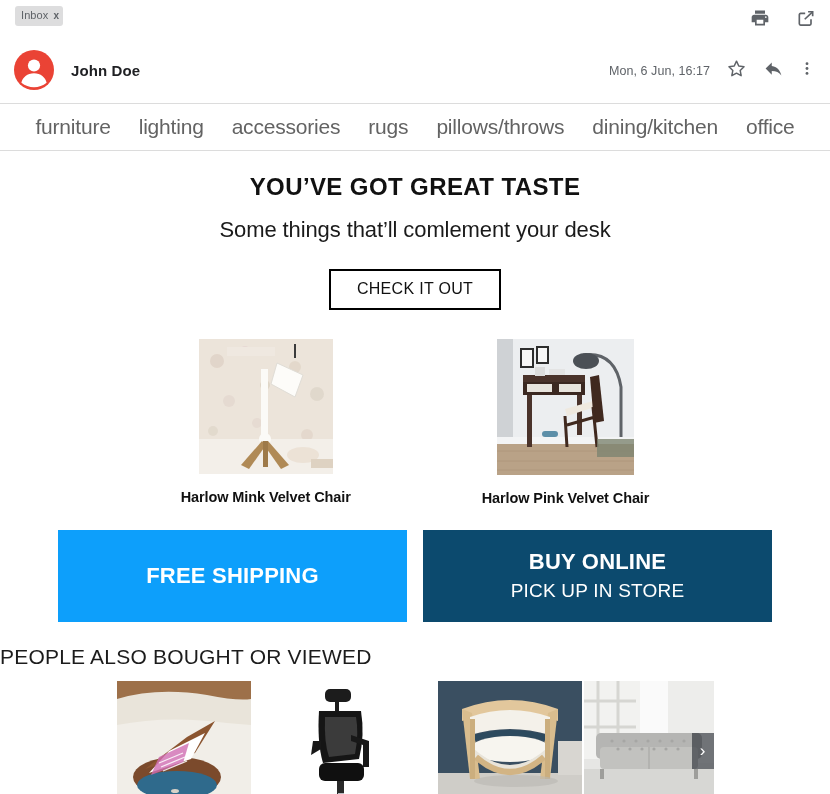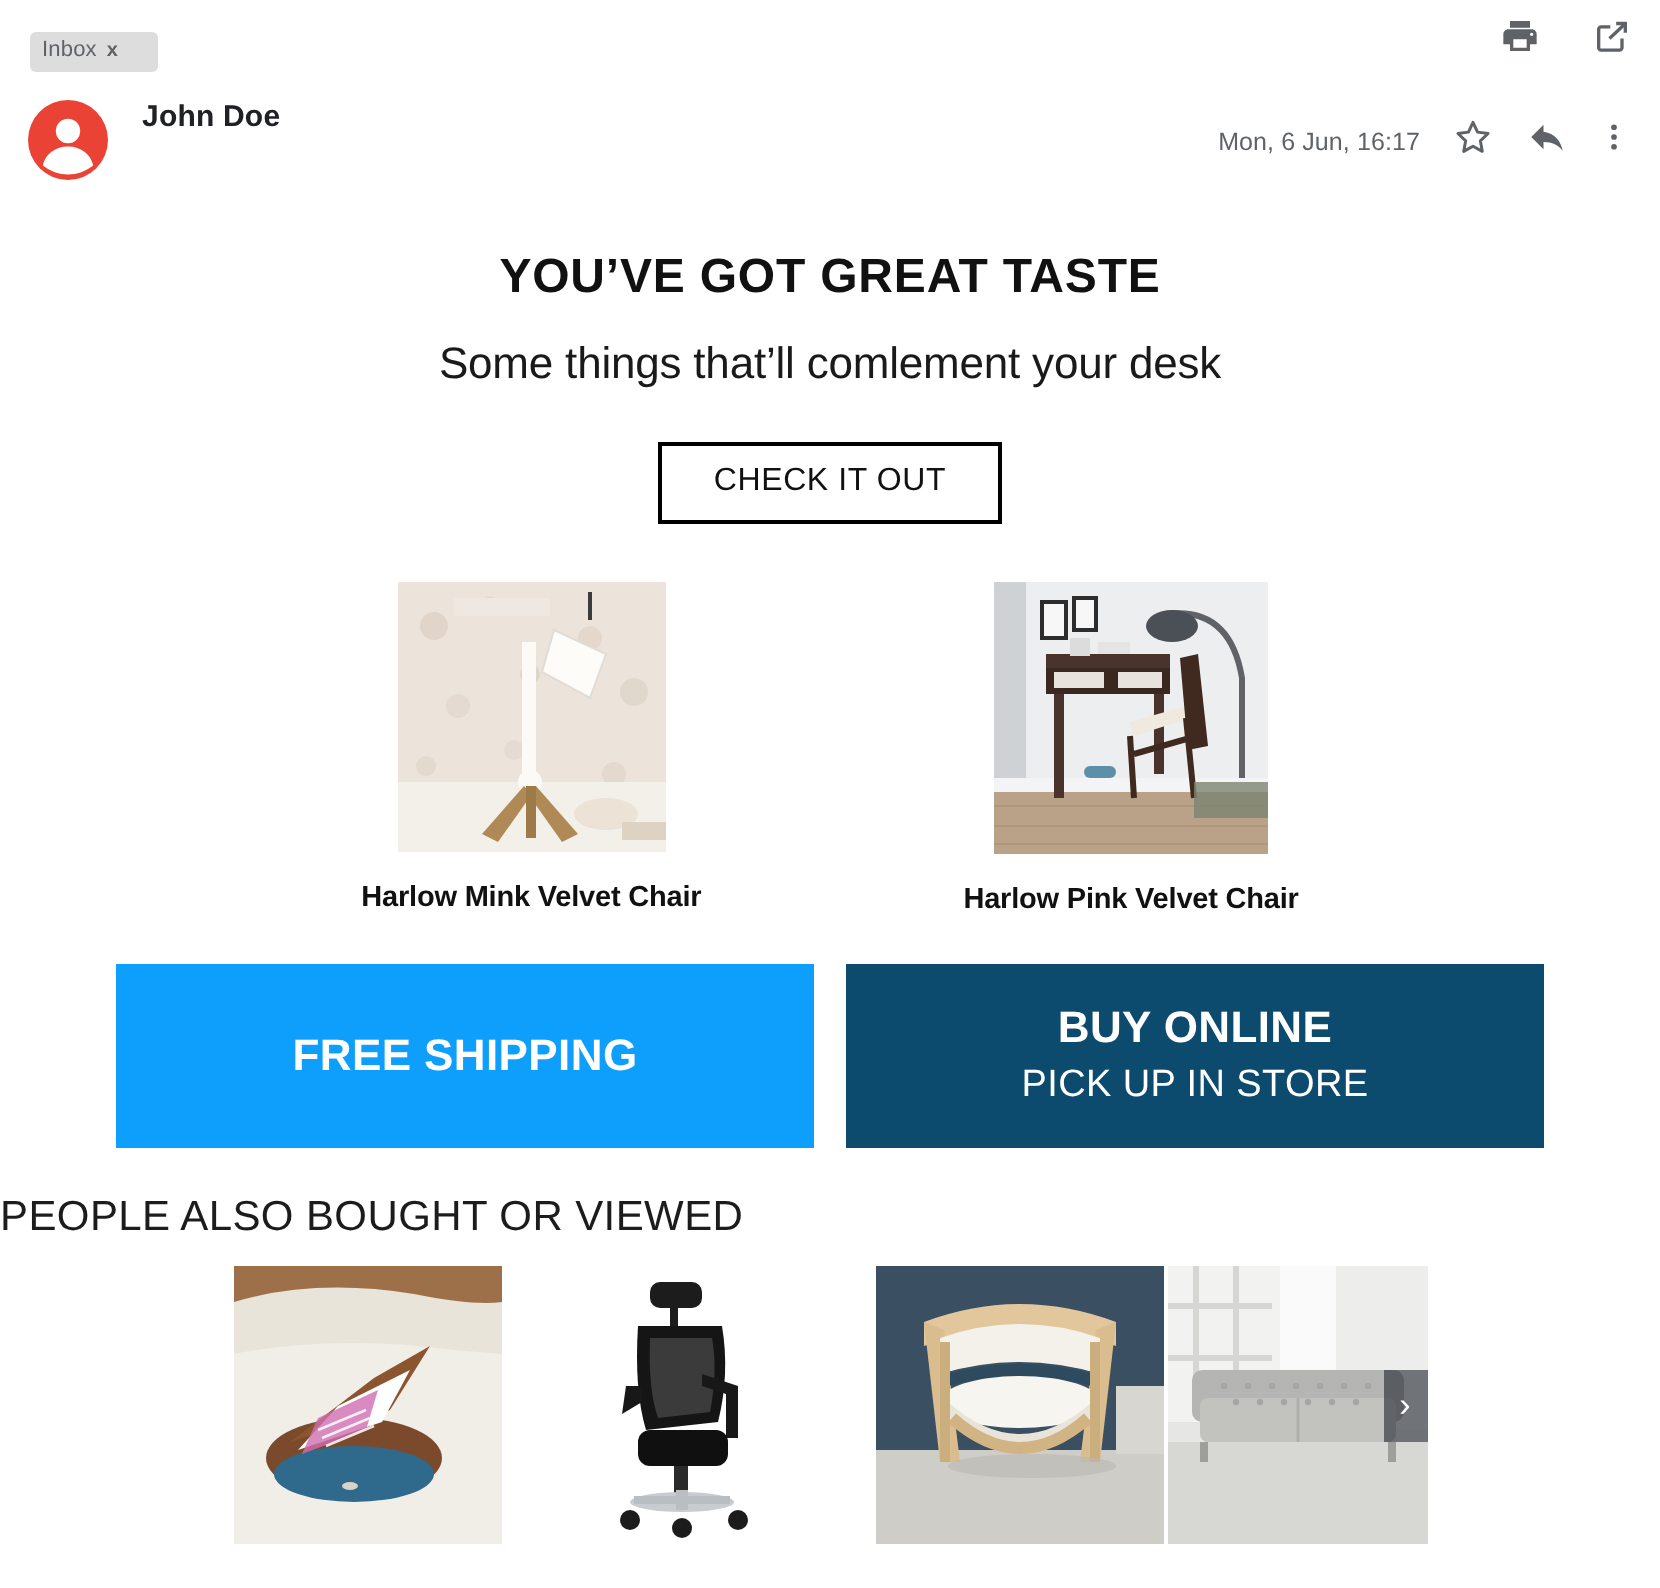--- a/index.html
+++ b/index.html
@@ -18,43 +18,43 @@
 
   
   .mail-chrome {
     position: relative;
     height: 103px;
     background: #fff;
   }
   .inbox-tag {
     position: absolute;
     left: 15px;
-    top: 16px;
+    top: 6px;
     background: #ddddde;
     color: #5f6368;
     font-size: 11px;
     line-height: 16px;
-    padding: 1px 20px 2px 6px;
+    padding: 1px 4px 2px 6px;
     border-radius: 3px;
     letter-spacing: .1px;
     white-space: nowrap;
   }
   .inbox-tag .x {
     margin-left: 5px;
     font-weight: bold;
     color: #5f6368;
     font-size: 10px;
   }
 
   .sender-row {
     position: absolute;
     left: 14px;
     top: 50px;
     display: flex;
-    align-items: flex-start;
+    align-items: center;
   }
   .avatar {
     width: 40px;
     height: 40px;
     border-radius: 50%;
     background: #ea4335;
     display: flex;
     align-items: flex-end;
     justify-content: center;
     overflow: hidden;
@@ -319,20 +319,29 @@
         <circle cx="12" cy="5.5" r="1.9"></circle>
         <circle cx="12" cy="12" r="1.9"></circle>
         <circle cx="12" cy="18.5" r="1.9"></circle>
       </svg>
     </span>
   </div>
 </div>
 
 <div class="email-body">
 
+  <nav class="navbar">
+    <a class="nav-item">furniture</a>
+    <a class="nav-item">lighting</a>
+    <a class="nav-item">accessories</a>
+    <a class="nav-item">rugs</a>
+    <a class="nav-item">pillows/throws</a>
+    <a class="nav-item">dining/kitchen</a>
+    <a class="nav-item">office</a>
+  </nav>
 
   <div class="hero">
     <h1 class="hero-title">YOU’VE GOT GREAT TASTE</h1>
     <p class="hero-sub">Some things that’ll comlement your desk</p>
     <div class="cta-wrap">
       <button class="cta-button">CHECK IT OUT</button>
     </div>
   </div>
 
   <div class="featured">

